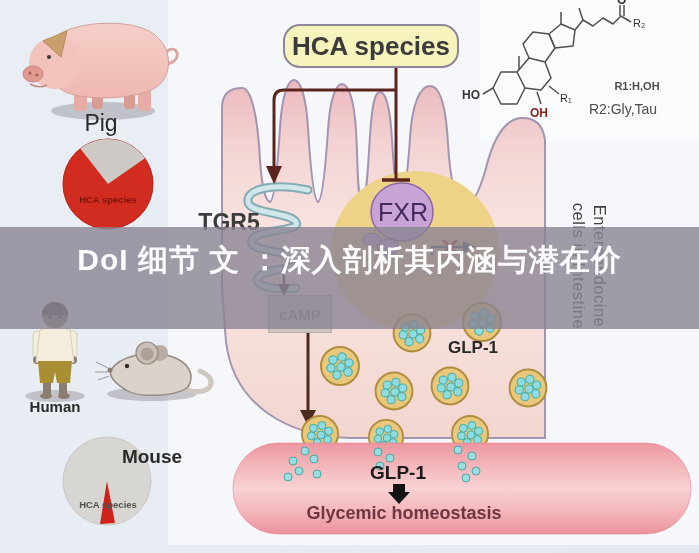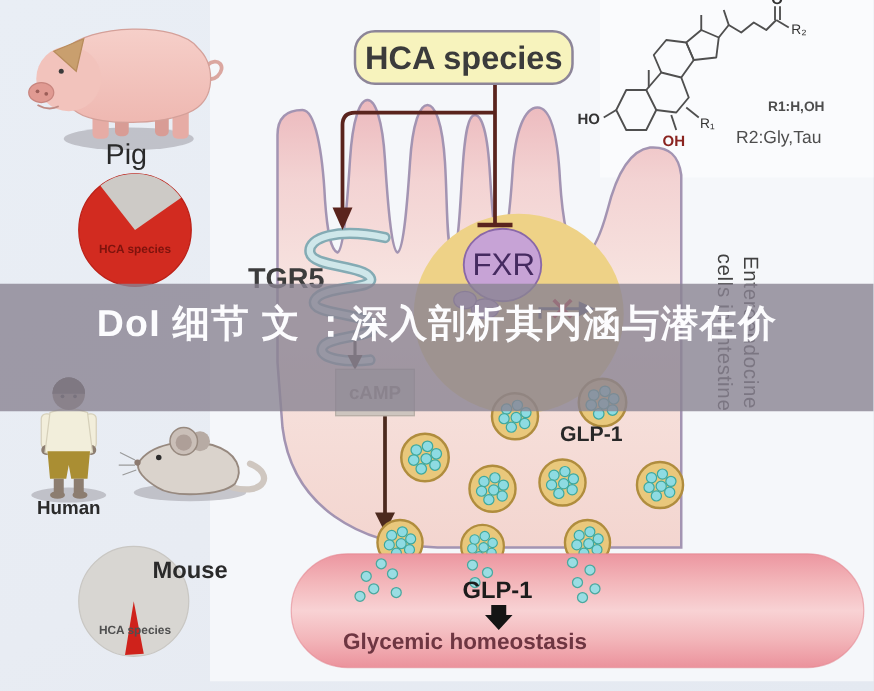--- a/index.html
+++ b/index.html
@@ -238,21 +238,21 @@
   </div>
 
   <div class="lbl" style="left:473px;top:338px;font-size:17px;font-weight:700;color:#282828;">GLP-1</div>
 
   <div id="rot-label">
     <div>Enteroendocine</div>
     <div>cells in Intestine</div>
   </div>
 
   <div class="lbl" style="left:398px;top:462px;font-size:19px;font-weight:700;color:#1c1c1c;">GLP-1</div>
-  <div class="lbl" style="left:372px;top:503px;font-size:18px;font-weight:700;color:#6e3642;">Glycemic homeostasis</div>
+  <div class="lbl" style="left:404px;top:503px;font-size:18px;font-weight:700;color:#6e3642;">Glycemic homeostasis</div>
 
   <div class="lbl" style="left:55px;top:398px;font-size:15px;font-weight:600;">Human</div>
   <div class="lbl" style="left:152px;top:398px;font-size:19px;font-weight:600;margin-top:48px;">Mouse</div>
   <div class="lbl" style="left:108px;top:499px;font-size:9.5px;font-weight:700;color:#4f4f4f;">HCA species</div>
 
   <div id="overlay">
     <div class="l1">DoI 细节 文 ：深入剖析其内涵与潜在价</div>
   </div>
 </div>
 

